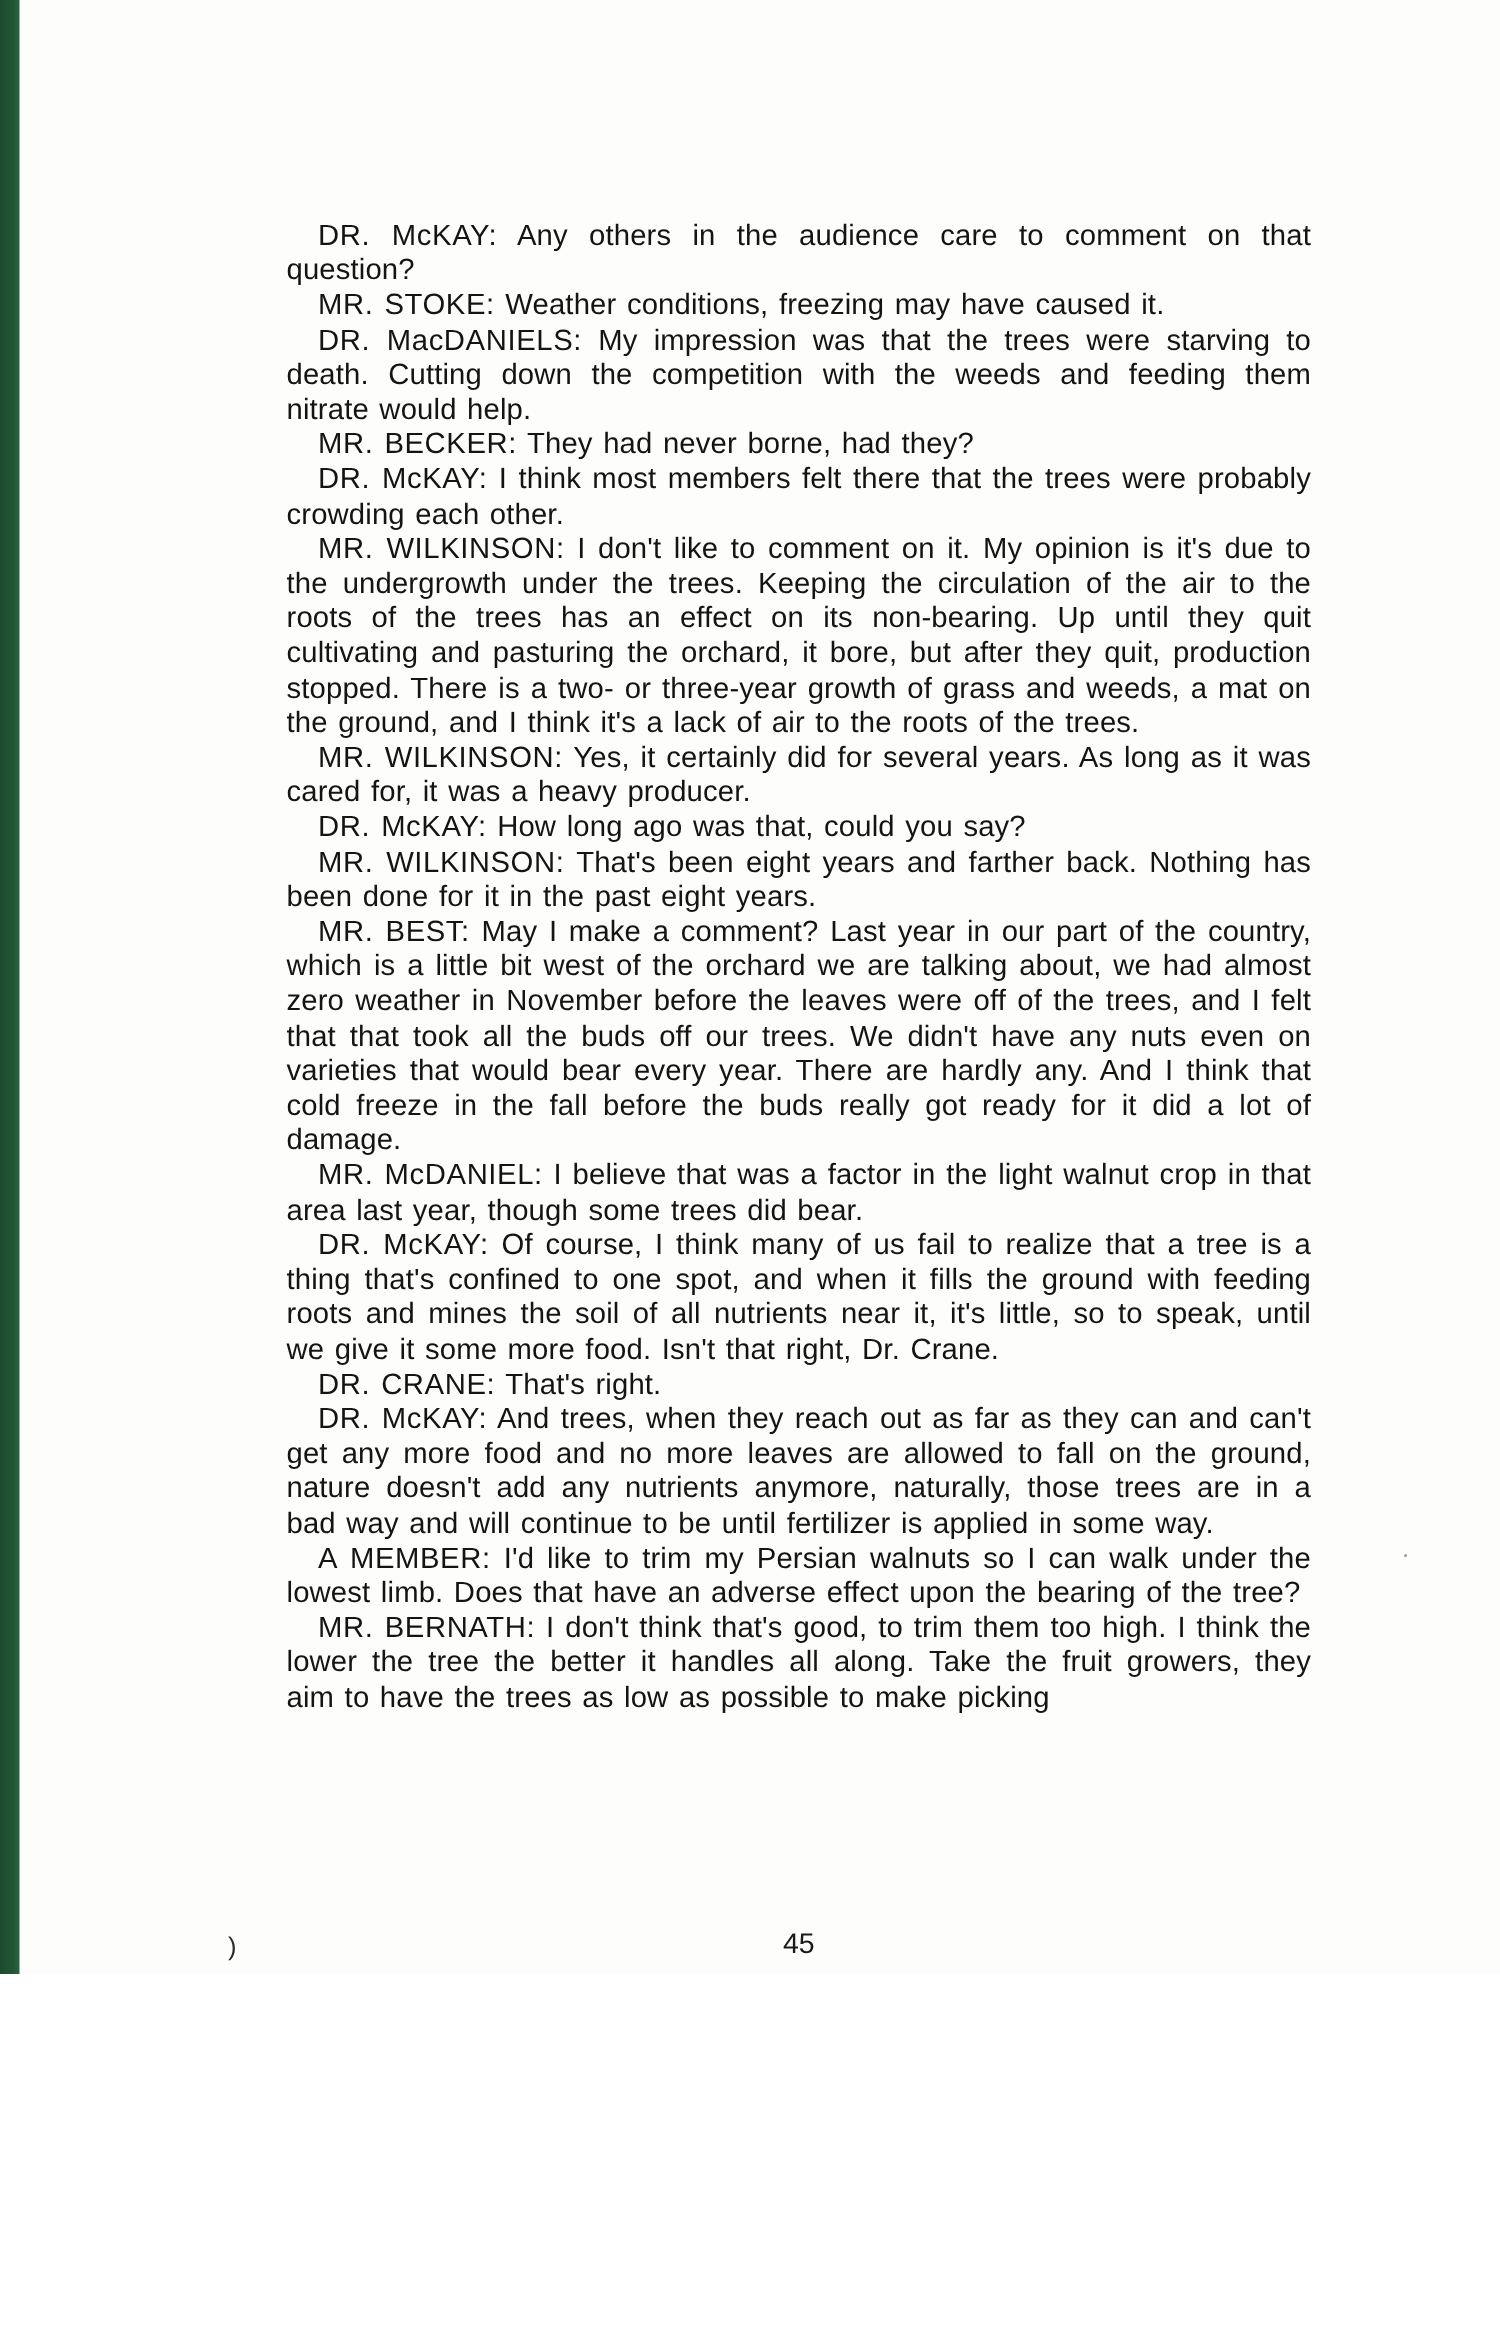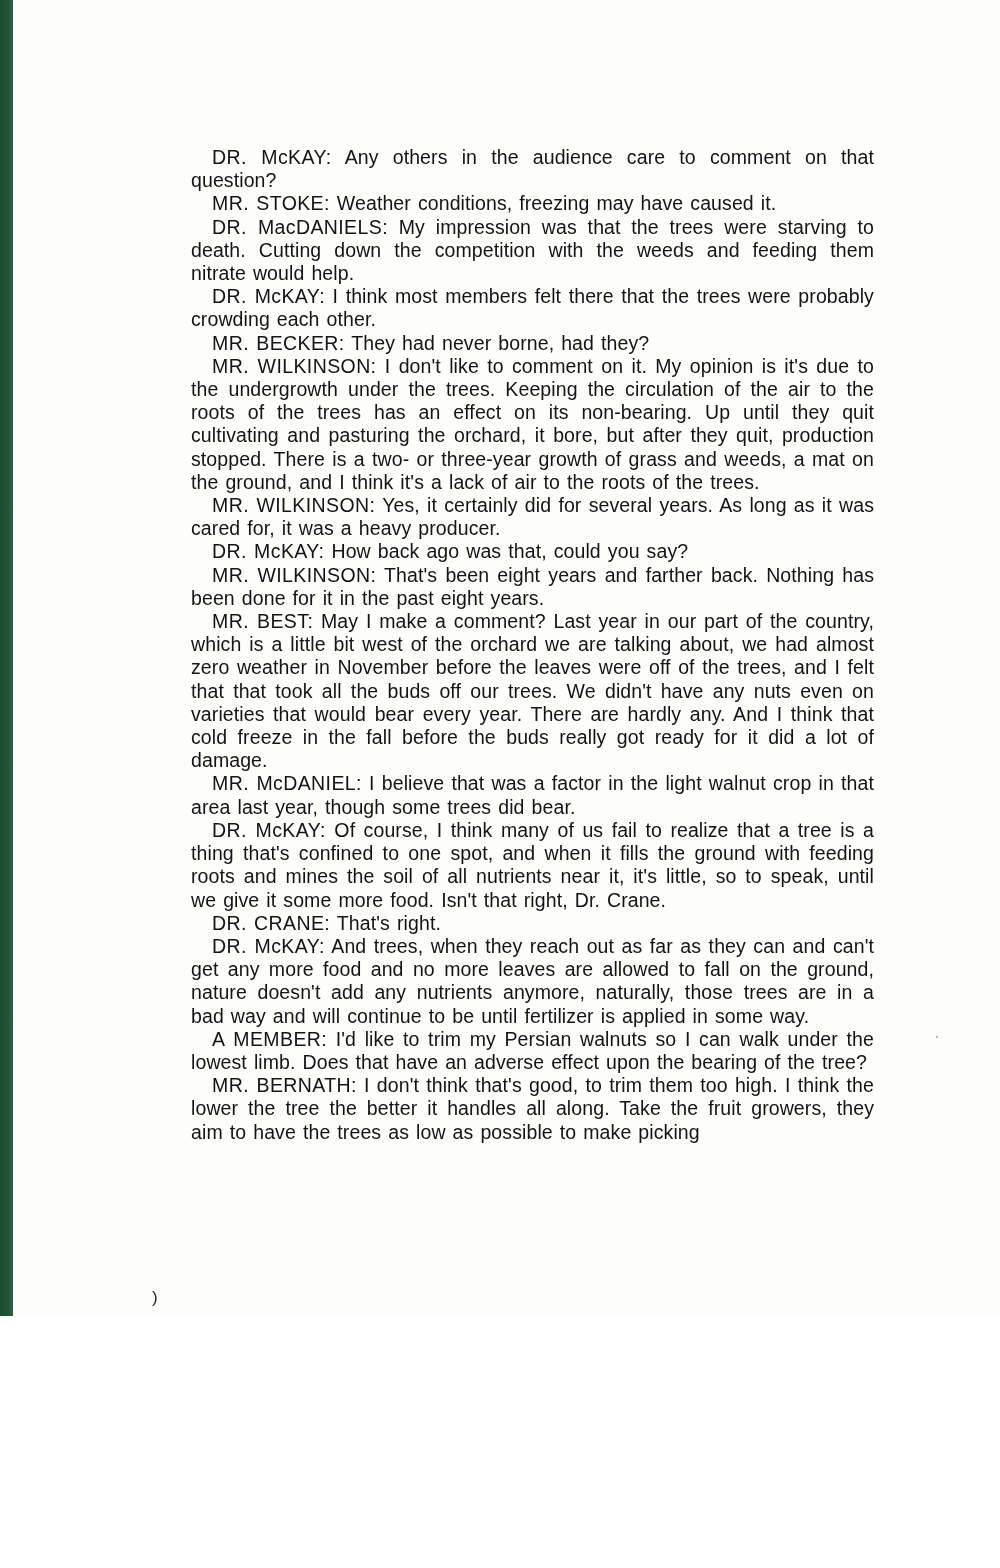--- a/index.html
+++ b/index.html
@@ -72,37 +72,38 @@
 <body>
 
 <div class="page">
 
   <div class="binding-edge"></div>
 
   <div class="text-column">
     <p><span class="speaker">DR. McKAY:</span> <span>Any others in the audience care to comment on that question?</span></p>
     <p><span class="speaker">MR. STOKE:</span> <span>Weather conditions, freezing may have caused it.</span></p>
     <p><span class="speaker">DR. MacDANIELS:</span> <span>My impression was that the trees were starving to death. Cutting down the competition with the weeds and feeding them nitrate would help.</span></p>
+    <p><span class="speaker">MR. BECKER:</span> <span>They had never borne, had they?</span></p>
     <p><span class="speaker">DR. McKAY:</span> <span>I think most members felt there that the trees were probably crowding each other.</span></p>
-    <p><span class="speaker">MR. BECKER:</span> <span>They had never borne, had they?</span></p>
     <p><span class="speaker">MR. WILKINSON:</span> <span>I don't like to comment on it. My opinion is it's due to the undergrowth under the trees. Keeping the circulation of the air to the roots of the trees has an effect on its non-bearing. Up until they quit cultivating and pasturing the orchard, it bore, but after they quit, production stopped. There is a two- or three-year growth of grass and weeds, a mat on the ground, and I think it's a lack of air to the roots of the trees.</span></p>
     <p><span class="speaker">MR. WILKINSON:</span> <span>Yes, it certainly did for several years. As long as it was cared for, it was a heavy producer.</span></p>
-    <p><span class="speaker">DR. McKAY:</span> <span>How back ago was that, could you say?</span></p>
+    <p><span class="speaker">DR. McKAY:</span> <span>How long ago was that, could you say?</span></p>
     <p><span class="speaker">MR. WILKINSON:</span> <span>That's been eight years and farther back. Nothing has been done for it in the past eight years.</span></p>
     <p><span class="speaker">MR. BEST:</span> <span>May I make a comment? Last year in our part of the country, which is a little bit west of the orchard we are talking about, we had almost zero weather in November before the leaves were off of the trees, and I felt that that took all the buds off our trees. We didn't have any nuts even on varieties that would bear every year. There are hardly any. And I think that cold freeze in the fall before the buds really got ready for it did a lot of damage.</span></p>
     <p><span class="speaker">MR. McDANIEL:</span> <span>I believe that was a factor in the light walnut crop in that area last year, though some trees did bear.</span></p>
     <p><span class="speaker">DR. McKAY:</span> <span>Of course, I think many of us fail to realize that a tree is a thing that's confined to one spot, and when it fills the ground with feeding roots and mines the soil of all nutrients near it, it's little, so to speak, until we give it some more food. Isn't that right, Dr. Crane.</span></p>
     <p><span class="speaker">DR. CRANE:</span> <span>That's right.</span></p>
     <p><span class="speaker">DR. McKAY:</span> <span>And trees, when they reach out as far as they can and can't get any more food and no more leaves are allowed to fall on the ground, nature doesn't add any nutrients anymore, naturally, those trees are in a bad way and will continue to be until fertilizer is applied in some way.</span></p>
     <p><span class="speaker">A MEMBER:</span> <span>I'd like to trim my Persian walnuts so I can walk under the lowest limb. Does that have an adverse effect upon the bearing of the tree?</span></p>
     <p><span class="speaker">MR. BERNATH:</span> <span>I don't think that's good, to trim them too high. I think the lower the tree the better it handles all along. Take the fruit growers, they aim to have the trees as low as possible to make picking</span></p>
   </div>
 
   <div class="stray-paren">)</div>
 
+  <div class="page-number">45</div>
 
   <div class="speck s1"></div>
   <div class="speck s2"></div>
   <div class="speck s3"></div>
   <div class="speck s4"></div>
   <div class="speck s5"></div>
   <div class="speck s6"></div>
 
 </div>
 

